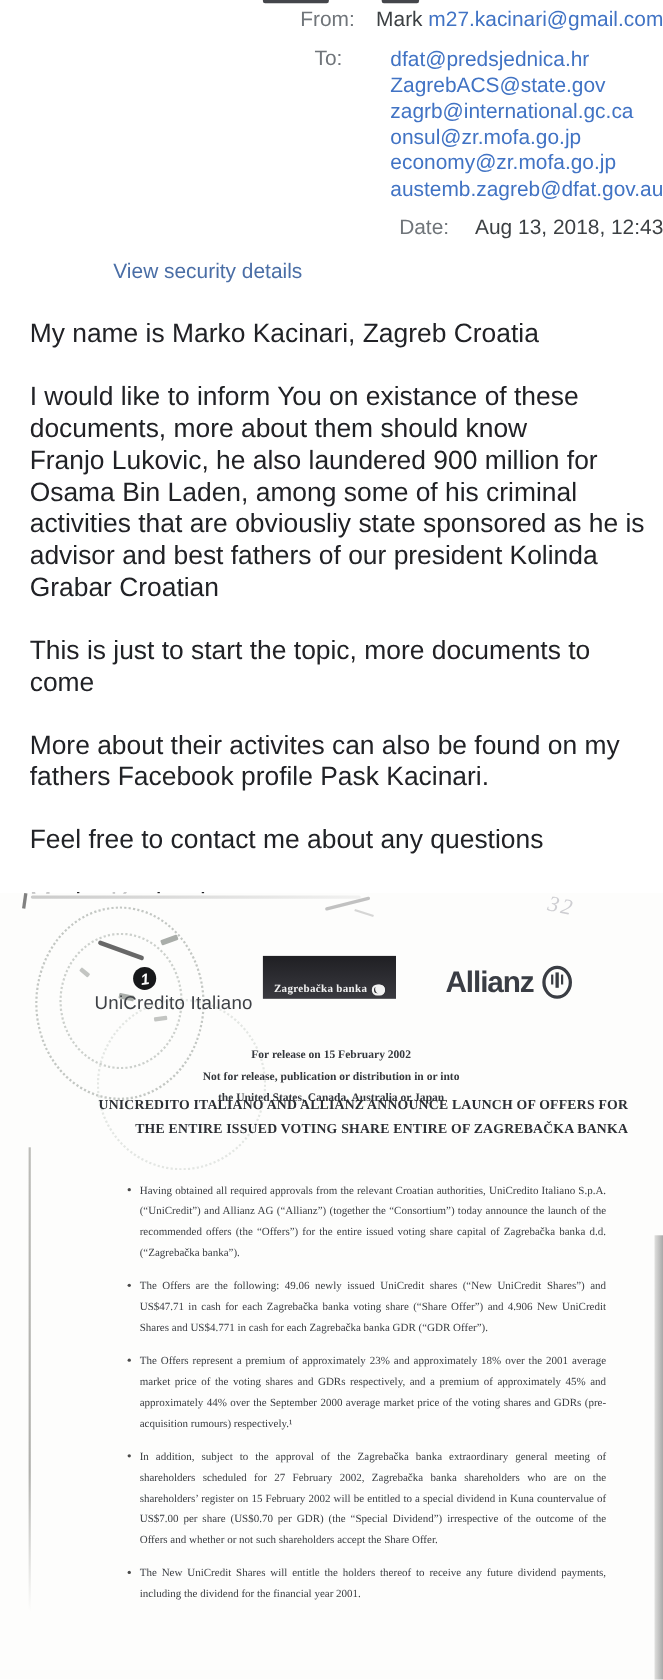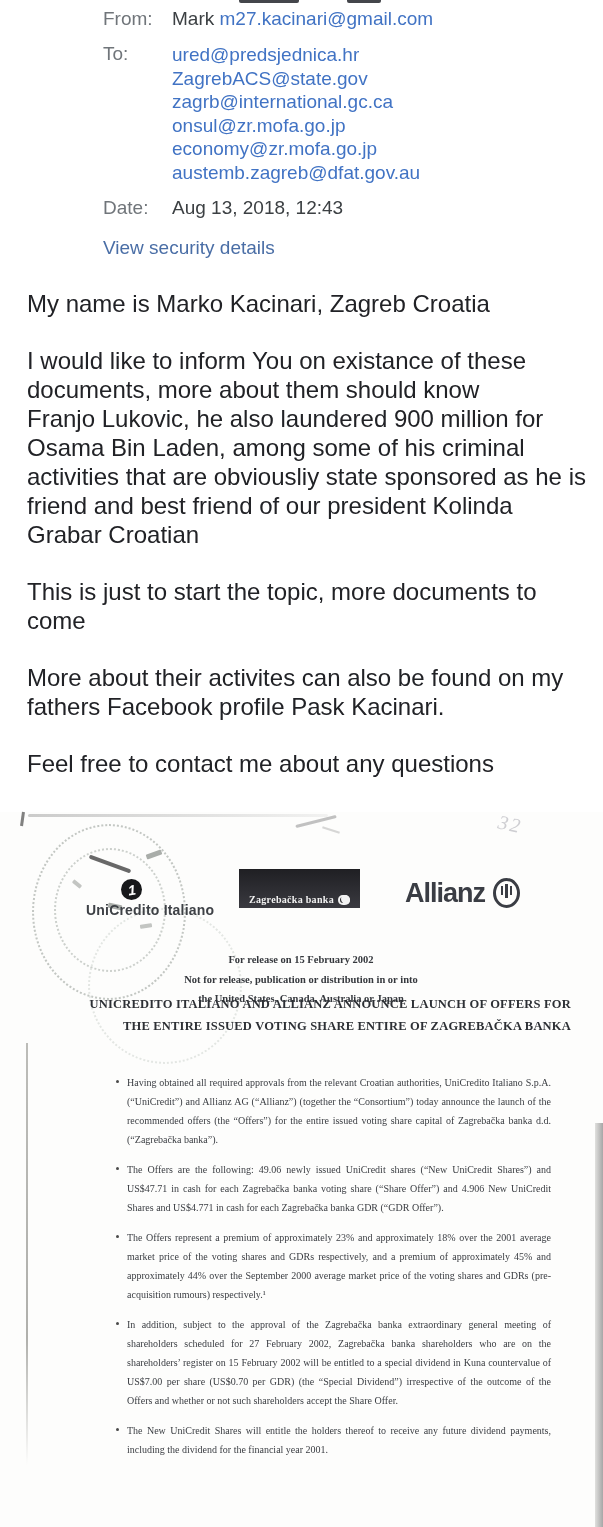--- a/index.html
+++ b/index.html
@@ -8,21 +8,21 @@
     font-family:"Liberation Sans",sans-serif;
     -webkit-font-smoothing:antialiased;
   }
   
   .frag{position:absolute;top:0;height:3px;background:#23262b;border-radius:0 0 2px 2px;opacity:.85;}
   .frag-a{left:239px;width:60px;}
   .frag-b{left:347px;width:34px;}
 
   
   .hdr{padding:8px 0 0 103px;font-size:19px;color:#3c4043;}
-  .hdr-row{display:flex;margin-bottom:13px;}
+  .hdr-row{display:flex;margin-bottom:13px;justify-content:flex-end;}
   .hdr-label{width:69px;flex:0 0 69px;color:#70757a;}
   .hdr-value{color:#3c4043;}
   .addr,.email-link{color:#4173c4;text-decoration:none;cursor:pointer;}
   .to-list .addr{display:block;line-height:23.5px;}
   .security-link{margin:18px 0 0 103px;font-size:19px;color:#4a6ea6;cursor:pointer;}
 
   
   .body-text{margin:30px 0 0 27px;width:560px;font-size:24px;line-height:29px;color:#212226;}
   .body-text p{margin:0 0 28px 0;}
   .body-text .ln{display:block;}
@@ -48,21 +48,21 @@
   .speck{background:#a9ada9;border-radius:1px;}
   .sp1{left:146px;top:40px;width:16px;height:5px;transform:rotate(-20deg);}
   .sp2{left:108px;top:92px;width:14px;height:5px;transform:rotate(12deg);}
   .sp3{left:140px;top:112px;width:12px;height:4px;transform:rotate(-8deg);opacity:.7;}
   .sp4{left:72px;top:70px;width:10px;height:4px;transform:rotate(40deg);opacity:.7;}
 
   
   .uc-circle{left:121px;top:67px;width:21px;height:21px;background:#17181a;border-radius:50%;
     display:flex;align-items:center;justify-content:center;}
   .uc-circle span{position:static;color:#fff;font-weight:bold;font-style:italic;font-size:14px;transform:rotate(-8deg);}
-  .uc-label{left:86px;top:90px;font-size:14px;font-weight:bold;color:#3e4146;letter-spacing:.2px;white-space:nowrap;}
+  .uc-label{left:86px;top:90px;font-size:17px;font-weight:normal;color:#3e4146;letter-spacing:.2px;white-space:nowrap;}
 
   
   .zb-box{left:239px;top:57px;width:121px;height:39px;background:linear-gradient(#1f1f23,#3a3a40);
     display:flex;align-items:flex-end;justify-content:center;padding-bottom:3px;box-sizing:border-box;}
   .zb-row{position:static;display:flex;align-items:center;gap:4px;}
   .zb-label{position:static;color:#f2f2f2;font-family:"Liberation Serif",serif;font-weight:bold;
     font-size:10px;white-space:nowrap;letter-spacing:.3px;}
   .zb-emblem{position:static;width:12px;height:10px;background:#f2f2f2;border-radius:5px;
     display:inline-block;box-shadow:inset 0 0 0 2px #f2f2f2, inset 3px -1px 0 0 #2a2a2e;}
 
@@ -106,21 +106,21 @@
   <div class="hdr-row">
     <span class="hdr-label">From:</span>
     <span class="hdr-value">
       <span>Mark</span>
       <span class="email-link">m27.kacinari@gmail.com</span>
     </span>
   </div>
   <div class="hdr-row">
     <span class="hdr-label">To:</span>
     <span class="to-list">
-      <span class="addr">ured@predsjednica.hr</span>
+      <span class="addr">dfat@predsjednica.hr</span>
       <span class="addr">ZagrebACS@state.gov</span>
       <span class="addr">zagrb@international.gc.ca</span>
       <span class="addr">onsul@zr.mofa.go.jp</span>
       <span class="addr">economy@zr.mofa.go.jp</span>
       <span class="addr">austemb.zagreb@dfat.gov.au</span>
     </span>
   </div>
   <div class="hdr-row">
     <span class="hdr-label">Date:</span>
     <span class="hdr-value">Aug 13, 2018, 12:43</span>
@@ -131,21 +131,21 @@
 <div class="body-text">
   <p>
     <span class="ln">My name is Marko Kacinari, Zagreb Croatia</span>
   </p>
   <p>
     <span class="ln">I would like to inform You on existance of these</span>
     <span class="ln">documents, more about them should know</span>
     <span class="ln">Franjo Lukovic, he also laundered 900 million for</span>
     <span class="ln">Osama Bin Laden, among some of his criminal</span>
     <span class="ln">activities that are obviousliy state sponsored as he is</span>
-    <span class="ln">friend and best friend of our president Kolinda</span>
+    <span class="ln">advisor and best fathers of our president Kolinda</span>
     <span class="ln">Grabar Croatian</span>
   </p>
   <p>
     <span class="ln">This is just to start the topic, more documents to</span>
     <span class="ln">come</span>
   </p>
   <p>
     <span class="ln">More about their activites can also be found on my</span>
     <span class="ln">fathers Facebook profile Pask Kacinari.</span>
   </p>

